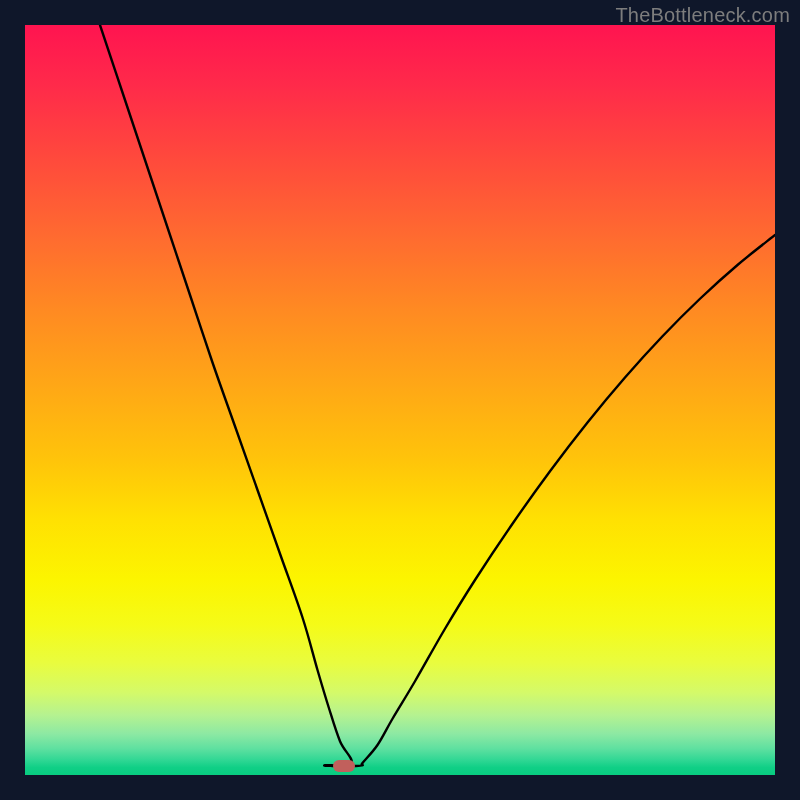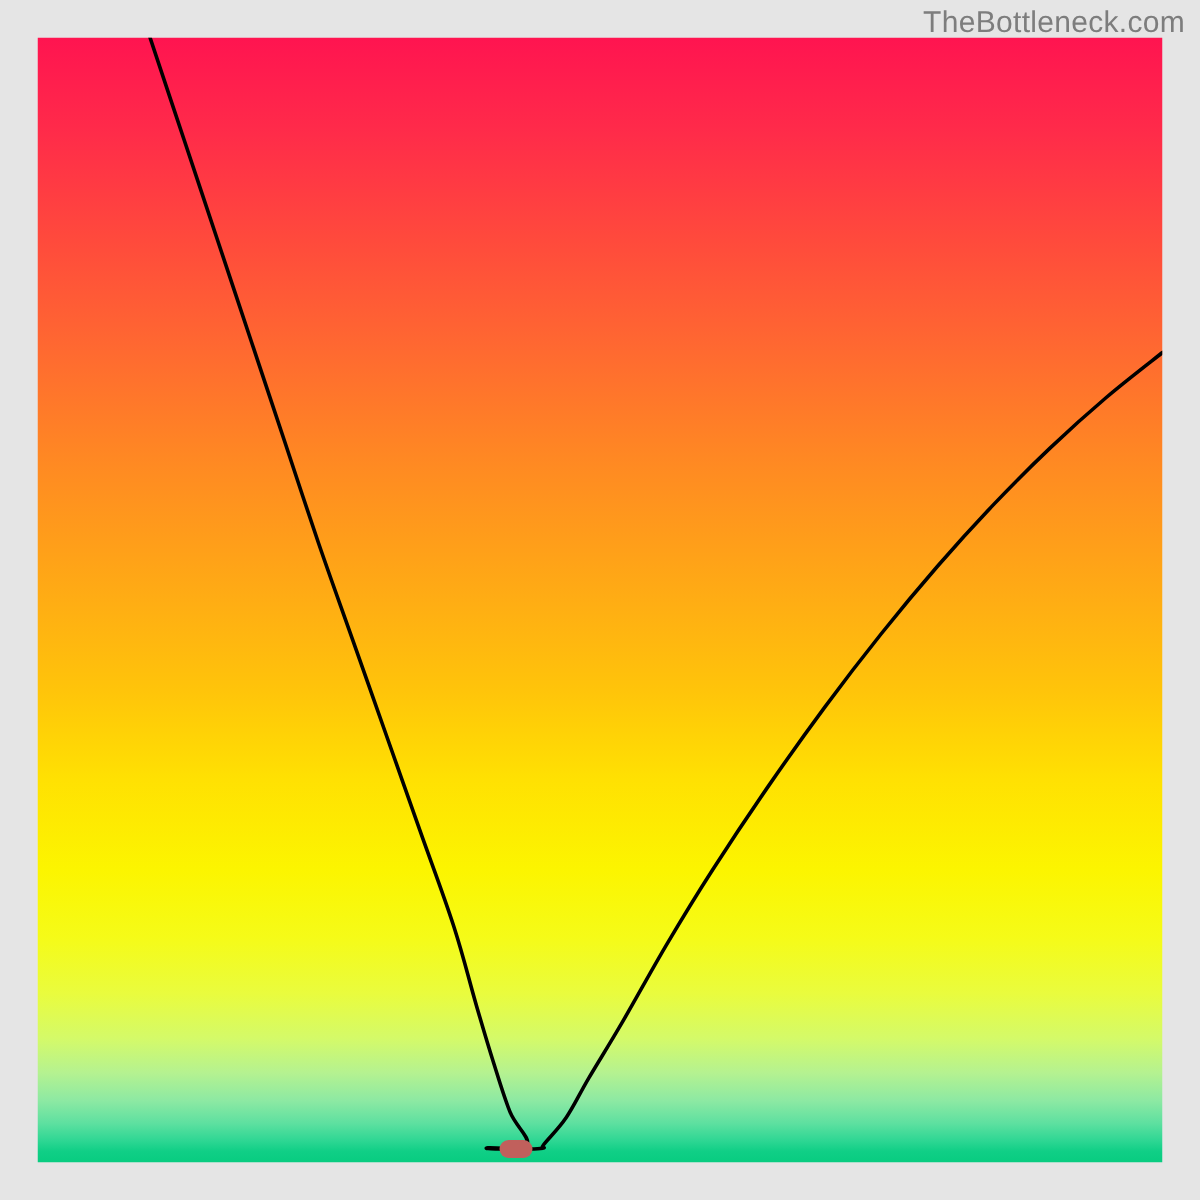--- a/index.html
+++ b/index.html
@@ -8,21 +8,21 @@
     width: 800px;
     height: 800px;
     background: #000;
     overflow: hidden;
     font-family: Arial, Helvetica, sans-serif;
   }
   .stage {
     position: relative;
     width: 800px;
     height: 800px;
-    background: #e5e5e5;
+    background: #0f172a;
   }
   .plot {
     position: absolute;
     left: 25px;
     top: 25px;
     width: 750px;
     height: 750px;
     overflow: hidden;
   }
   .gradient {

